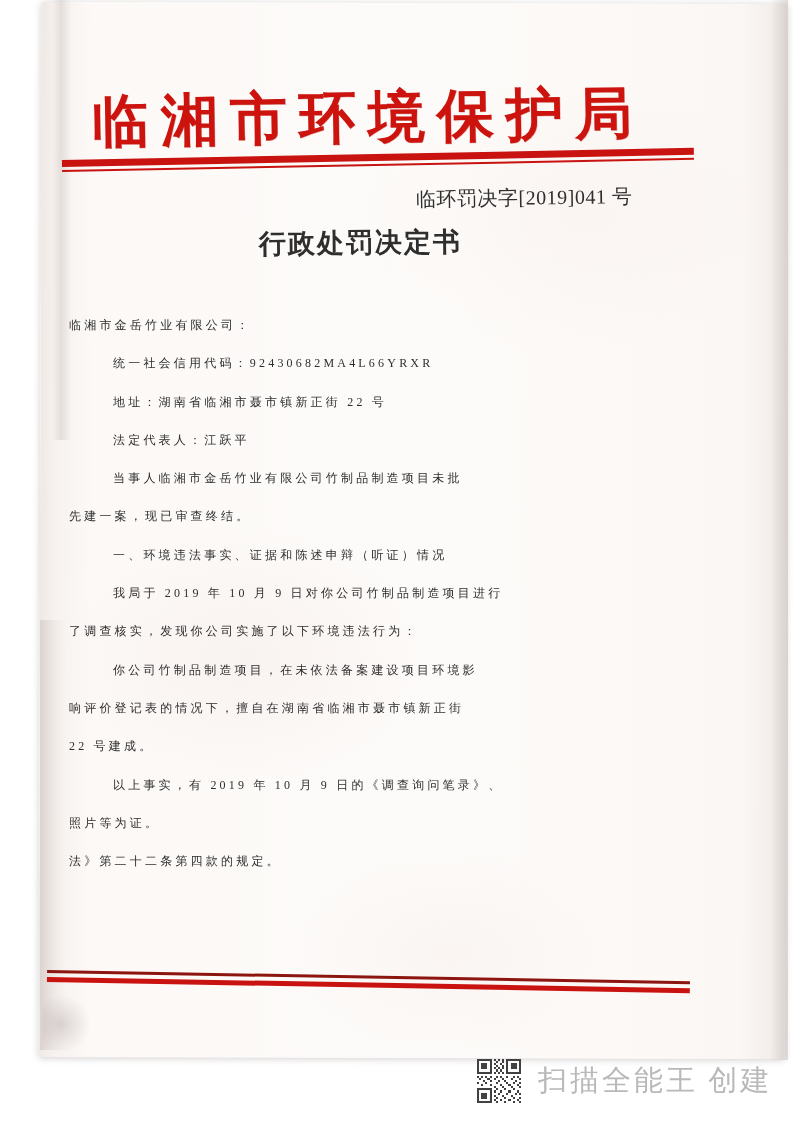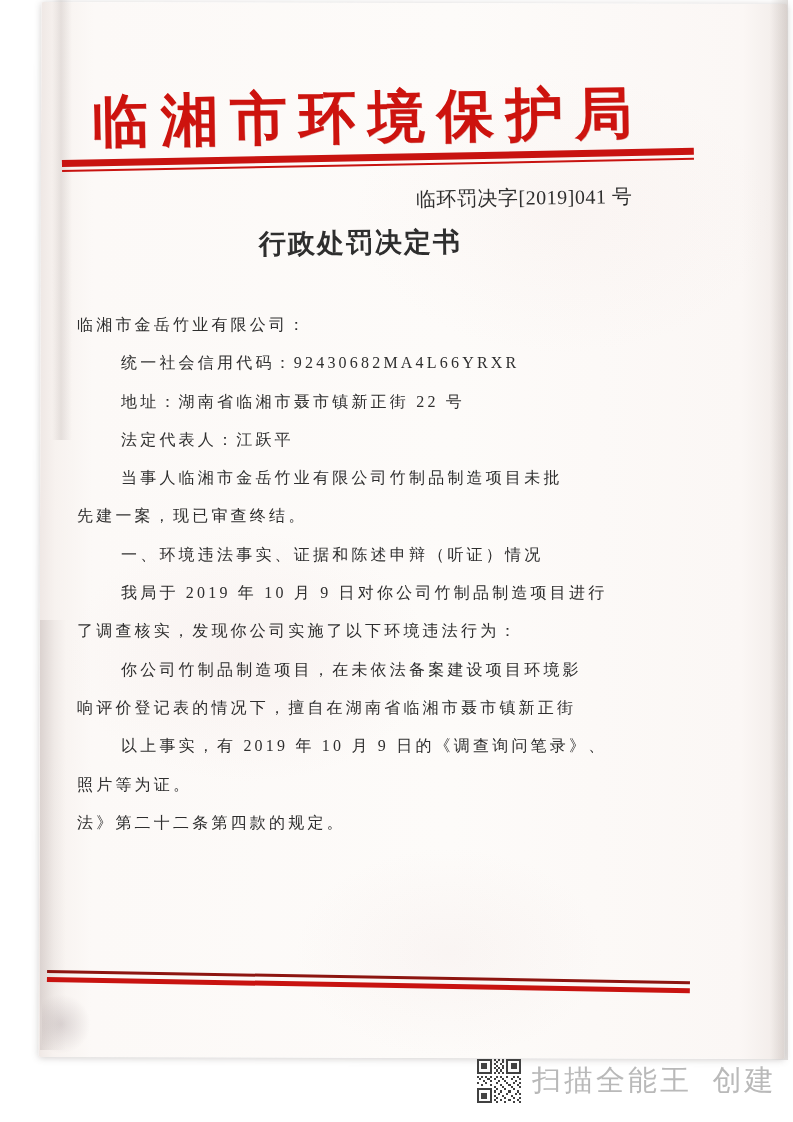--- a/index.html
+++ b/index.html
@@ -86,23 +86,23 @@
     font-weight: bold;
     letter-spacing: 2px;
     white-space: nowrap;
     transform: rotate(-0.6deg);
     transform-origin: left center;
   }
 
   
   .doc-body {
     position: absolute;
-    left: 77px; top: 306px;
+    left: 69px; top: 306px;
     width: 636px;
-    font-size: 16px;
+    font-size: 12px;
     line-height: 38.3px;
   }
   .doc-body .bline { white-space: nowrap; letter-spacing: 3.2px; }
   .doc-body .bline.indent { padding-left: 44px; }
   .doc-body .bline.bold { font-weight: normal; }
 
   
   .rule-bottom {
     position: absolute;
     left: 47px; top: 970px; width: 643px;
@@ -115,25 +115,26 @@
   
   .watermark {
     position: absolute;
     left: 477px; top: 1059px;
     display: flex;
     align-items: center;
     gap: 11px;
   }
   .watermark .qr { width: 44px; height: 44px; display: block; }
   .watermark .label {
-    font-family: Liberation Mono, monospace;
+    font-family: Liberation Serif, serif;
     font-size: 29px;
     color: #b9b9b9;
     letter-spacing: 3px;
     white-space: nowrap;
+    margin-left: 6px;
   }
 </style>
 </head>
 <body>
 
 <div class="canvas">
 
   <div class="paper"></div>
   <div class="crease-left"></div>
   <div class="crease-left-low"></div>
@@ -156,20 +157,21 @@
       <div class="bline indent">统一社会信用代码：92430682MA4L66YRXR</div>
       <div class="bline indent">地址：湖南省临湘市聂市镇新正街 22 号</div>
       <div class="bline indent">法定代表人：江跃平</div>
       <div class="bline indent">当事人临湘市金岳竹业有限公司竹制品制造项目未批</div>
       <div class="bline">先建一案，现已审查终结。</div>
       <div class="bline indent bold">一、环境违法事实、证据和陈述申辩（听证）情况</div>
       <div class="bline indent">我局于 2019 年 10 月 9 日对你公司竹制品制造项目进行</div>
       <div class="bline">了调查核实，发现你公司实施了以下环境违法行为：</div>
       <div class="bline indent">你公司竹制品制造项目，在未依法备案建设项目环境影</div>
       <div class="bline">响评价登记表的情况下，擅自在湖南省临湘市聂市镇新正街</div>
+      <div class="bline">22 号建成。</div>
       <div class="bline indent">以上事实，有 2019 年 10 月 9 日的《调查询问笔录》、</div>
       <div class="bline">照片等为证。</div>
       <div class="bline">法》第二十二条第四款的规定。</div>
     </div>
 
   <div class="rule-bottom">
     <div class="bar-thin"></div>
     <div class="bar-thick"></div>
   </div>
 

